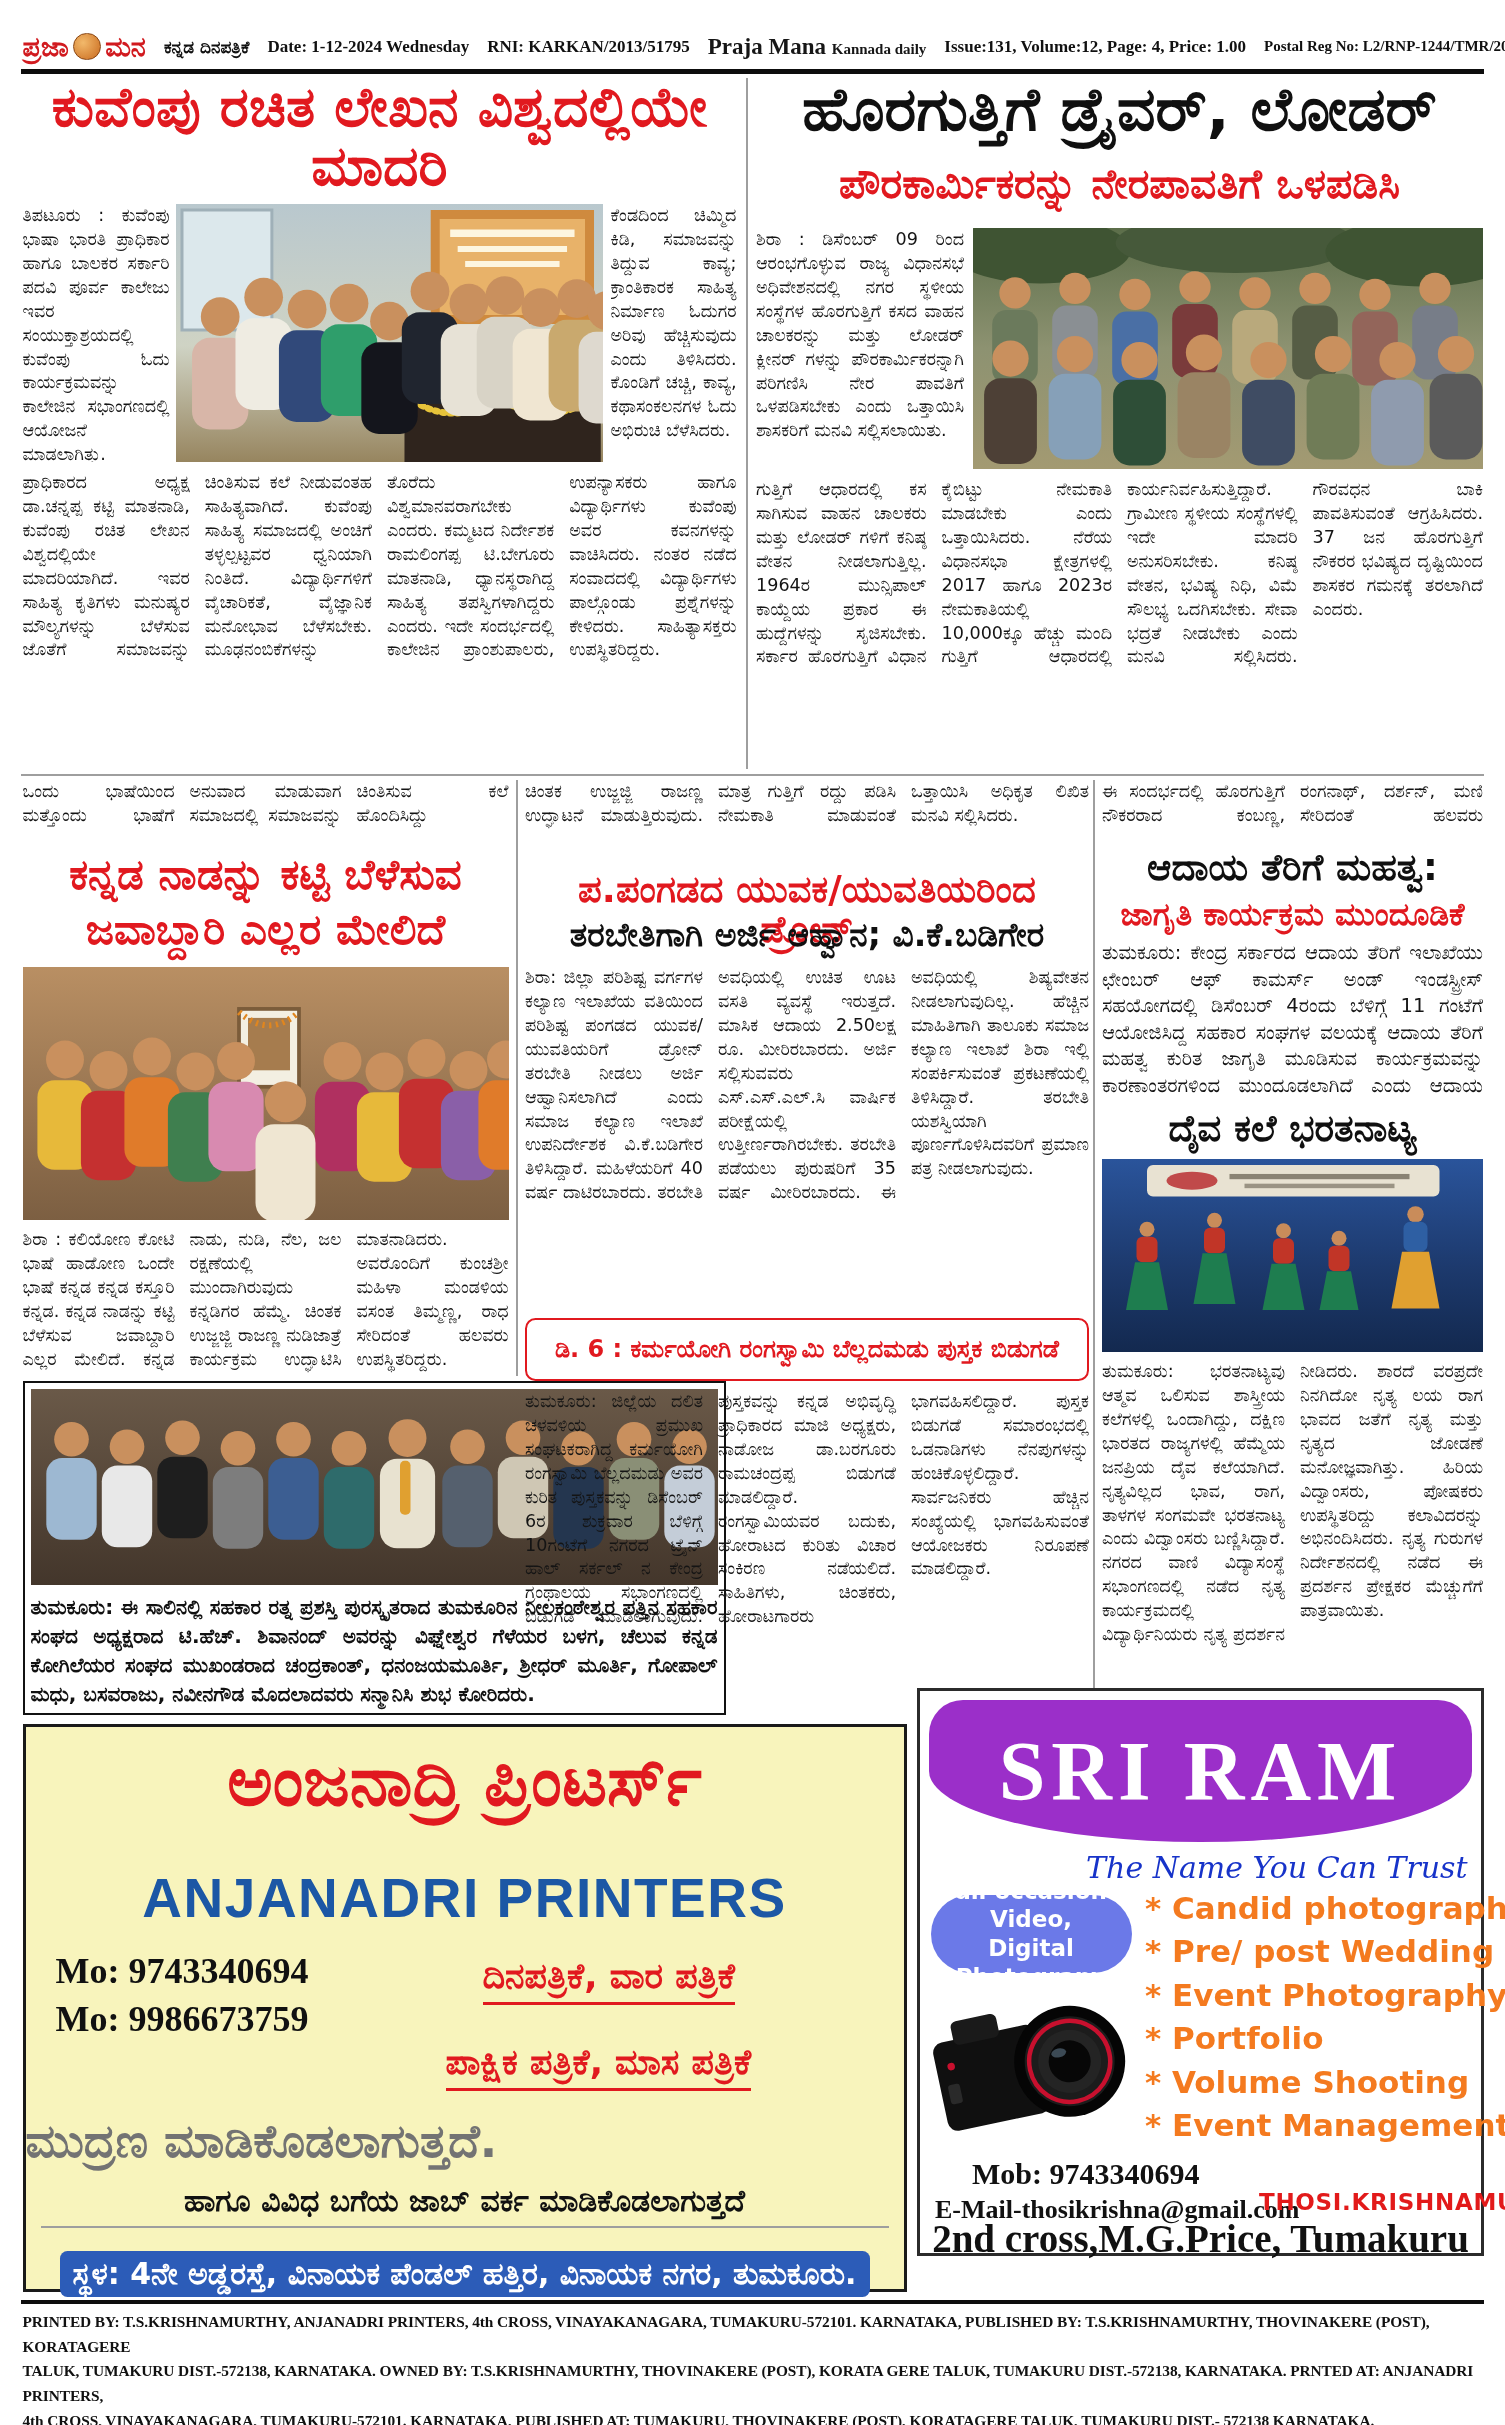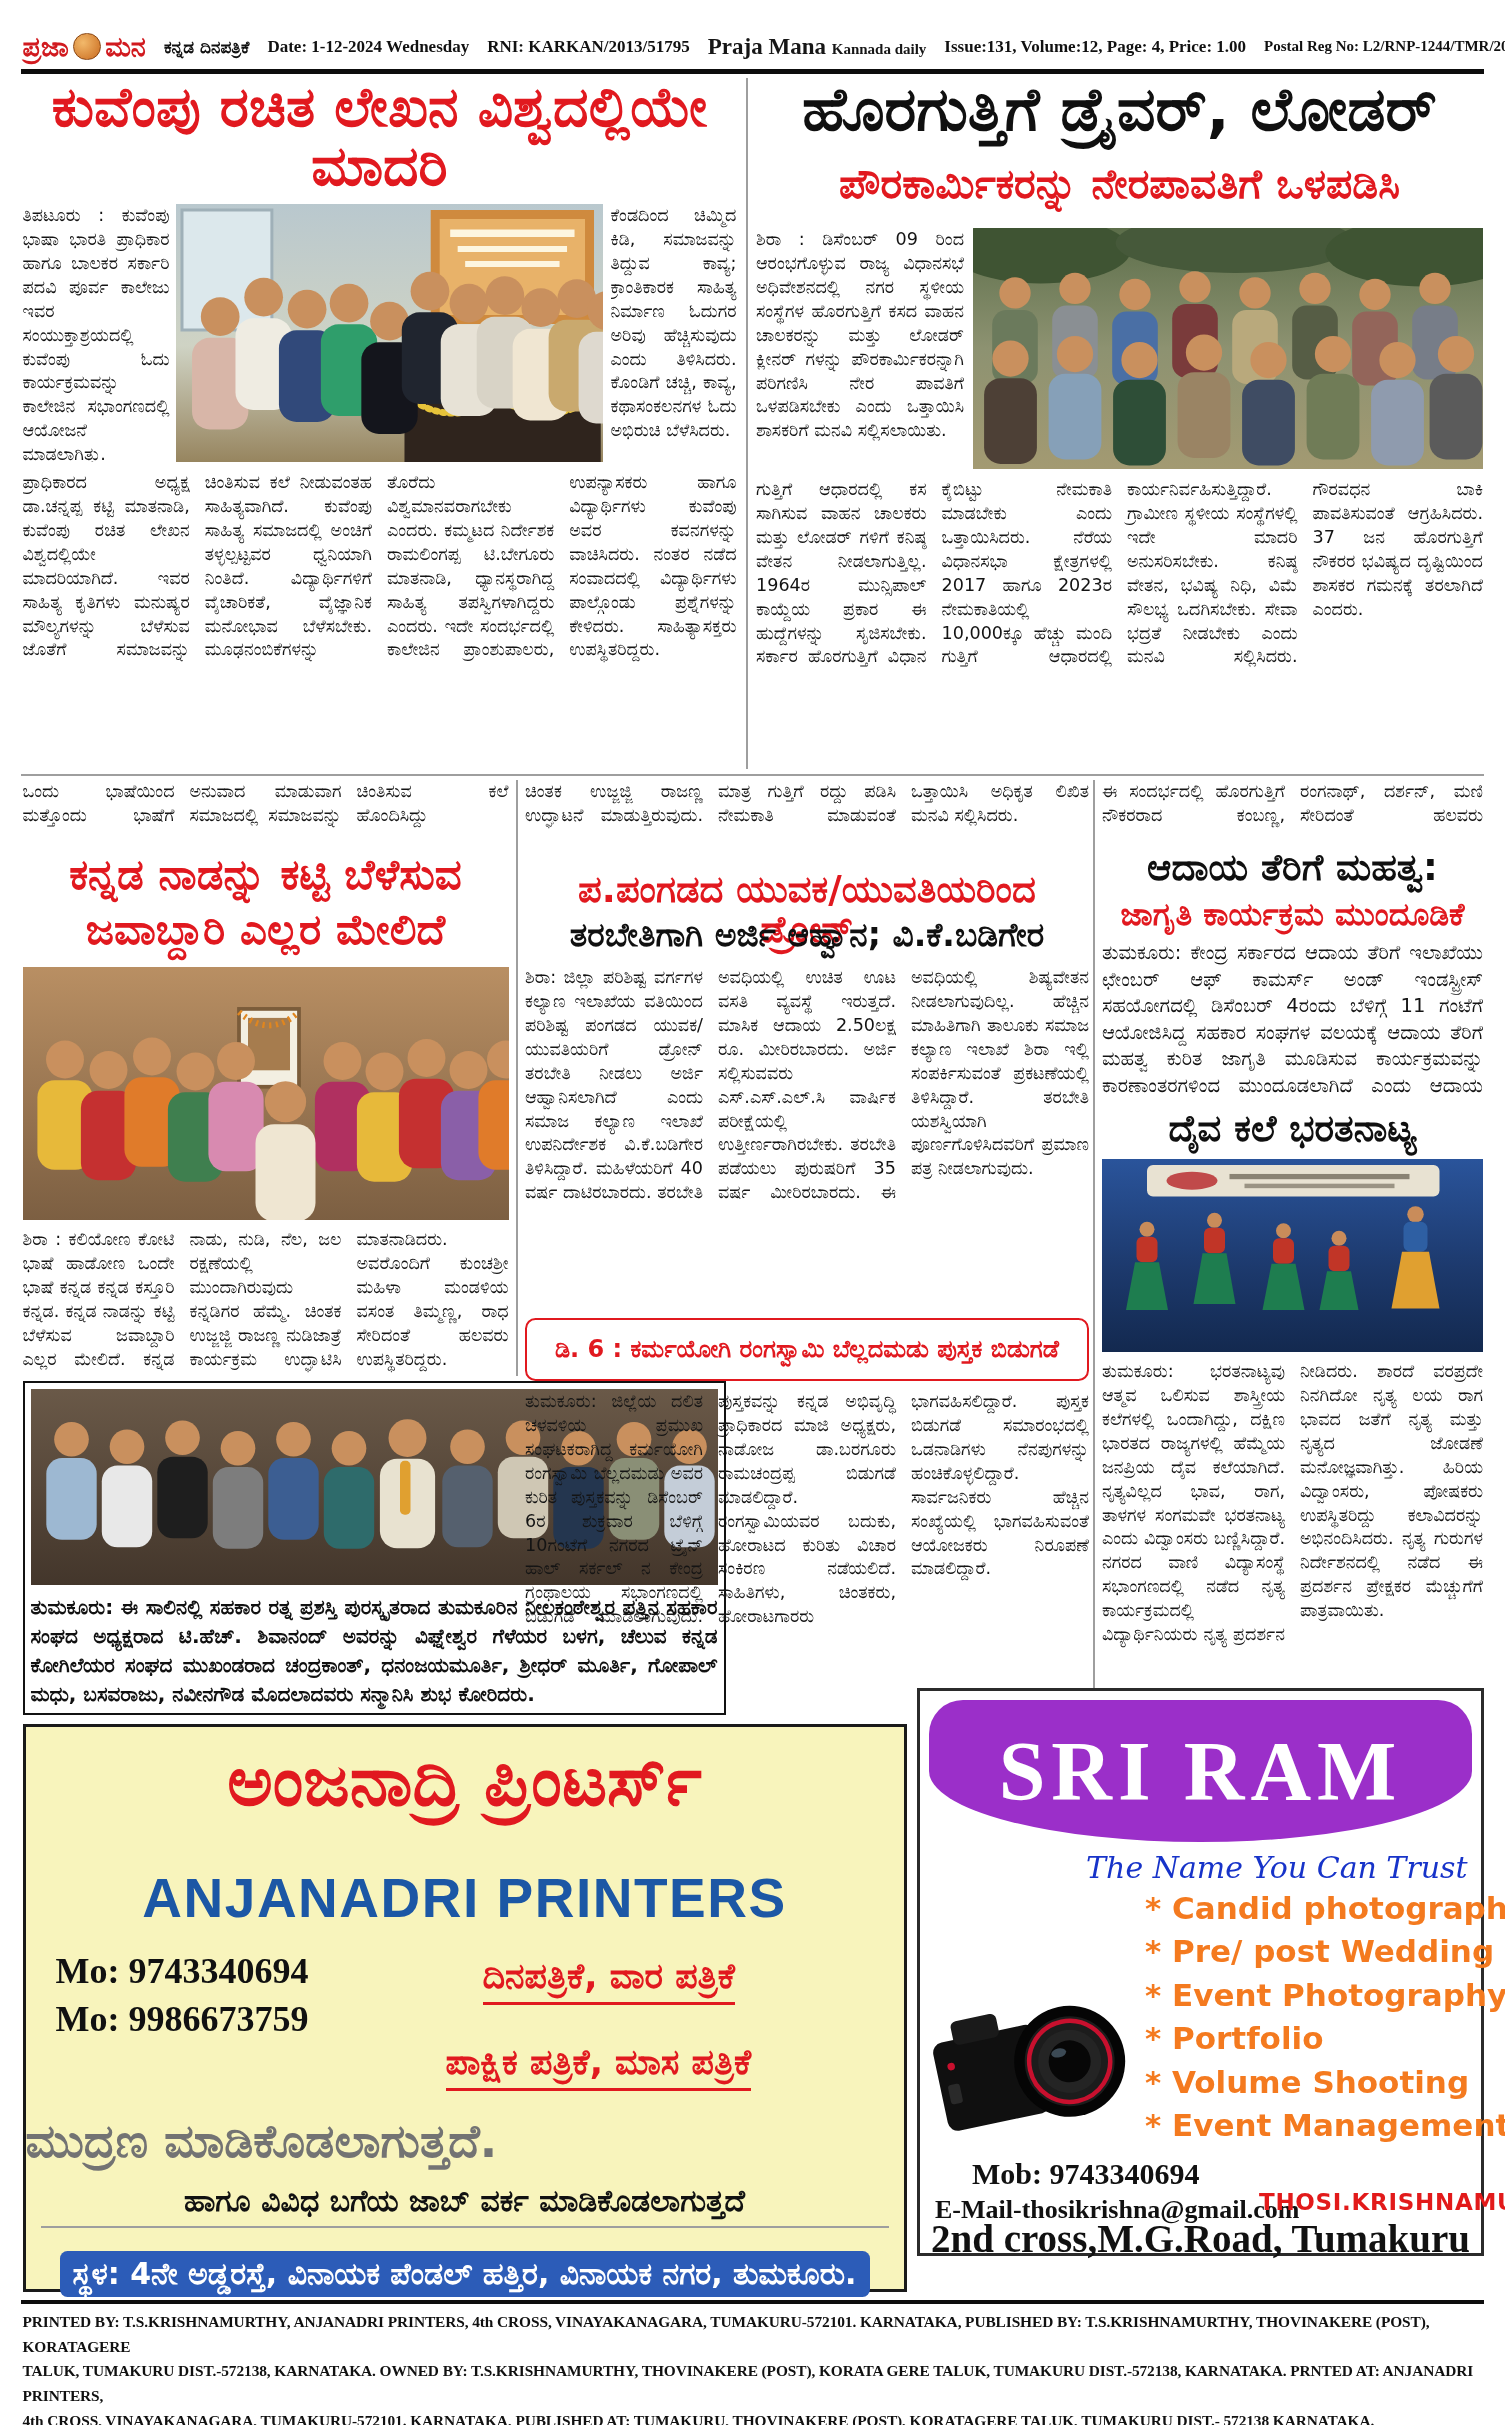--- a/index.html
+++ b/index.html
@@ -399,20 +399,24 @@
     <div class="abs adl-red" style="left:420px;top:315px;">ಪಾಕ್ಷಿಕ ಪತ್ರಿಕೆ, ಮಾಸ ಪತ್ರಿಕೆ</div>
     <div class="abs adl-big" style="left:0;top:387px;width:100%;">ಮುದ್ರಣ ಮಾಡಿಕೊಡಲಾಗುತ್ತದೆ.</div>
     <div class="abs adl-sub" style="left:0;top:456px;width:100%;">ಹಾಗೂ ವಿವಿಧ ಬಗೆಯ ಜಾಬ್ ವರ್ಕ ಮಾಡಿಕೊಡಲಾಗುತ್ತದೆ</div>
     <div class="abs thin-rule" style="left:15px;right:15px;top:499px;height:1.5px;"></div>
     <div class="abs adl-strip" style="left:34px;right:34px;top:508px;height:46px;">ಸ್ಥಳ: 4ನೇ ಅಡ್ಡರಸ್ತೆ, ವಿನಾಯಕ ಪೆಂಡಲ್ ಹತ್ತಿರ, ವಿನಾಯಕ ನಗರ, ತುಮಕೂರು.</div>
   </div>
 
   <div class="abs ad-right" style="left:917px;top:1688px;width:567px;height:568px;">
     <div class="abs adr-banner" style="left:9px;top:9px;width:543px;height:142px;">SRI RAM</div>
     <div class="abs adr-tagline" style="left:0;right:13.5px;top:159px;">The Name You Can Trust</div>
+    <div class="abs adr-pill" style="left:10.5px;top:204px;width:201px;height:78px;">
+      <span>all occasion Video,</span>
+      <span>Digital Photograpy</span>
+    </div>
     <div class="abs adr-services" style="left:225px;top:196px;width:330px;">
       <div>* Candid photography</div>
       <div>* Pre/ post Wedding</div>
       <div>* Event Photography</div>
       <div>* Portfolio</div>
       <div>* Volume Shooting</div>
       <div>* Event Management</div>
     </div>
     <div class="abs" style="left:7.5px;top:294px;width:210px;height:169px;">
       <svg viewBox="0 0 280 225" style="width:100%;height:100%;">
@@ -426,21 +430,21 @@
           <circle cx="190" cy="112" r="28" fill="#070707"></circle>
           <ellipse cx="178" cy="98" rx="10" ry="6" fill="#3c4a55"></ellipse>
           <circle cx="34" cy="86" r="5" fill="#c8102e"></circle>
           <rect x="24" y="110" width="16" height="26" rx="4" fill="#2a2a2a"></rect>
         </g>
       </svg>
     </div>
     <div class="abs adr-serif" style="left:52px;top:466px;font-size:30px;">Mob: 9743340694</div>
     <div class="abs adr-serif" style="left:15px;top:504px;font-size:26px;">E-Mail-thosikrishna@gmail.com</div>
     <div class="abs adr-owner" style="left:339px;top:498px;">THOSI.KRISHNAMURTHY</div>
-    <div class="abs adr-address" style="left:0;right:0;top:525px;">2nd cross,M.G.Road, Tumakuru</div>
+    <div class="abs adr-address" style="left:0;right:0;top:525px;">2nd cross,M.G.Price, Tumakuru</div>
   </div>
 
   <div class="abs rule" style="left:21px;right:21px;top:2300px;height:3.7px;"></div>
   <div class="abs imprint" style="left:22.5px;right:22.5px;top:2310px;">
     <div>PRINTED BY: T.S.KRISHNAMURTHY, ANJANADRI PRINTERS, 4th CROSS, VINAYAKANAGARA, TUMAKURU-572101. KARNATAKA, PUBLISHED BY: T.S.KRISHNAMURTHY, THOVINAKERE (POST), KORATAGERE</div>
     <div>TALUK, TUMAKURU DIST.-572138, KARNATAKA. OWNED BY: T.S.KRISHNAMURTHY, THOVINAKERE (POST), KORATA GERE TALUK, TUMAKURU DIST.-572138, KARNATAKA. PRNTED AT: ANJANADRI PRINTERS,</div>
     <div>4th CROSS, VINAYAKANAGARA, TUMAKURU-572101. KARNATAKA, PUBLISHED AT: TUMAKURU, THOVINAKERE (POST), KORATAGERE TALUK, TUMAKURU DIST.- 572138 KARNATAKA.</div>
 
   </div>
 

